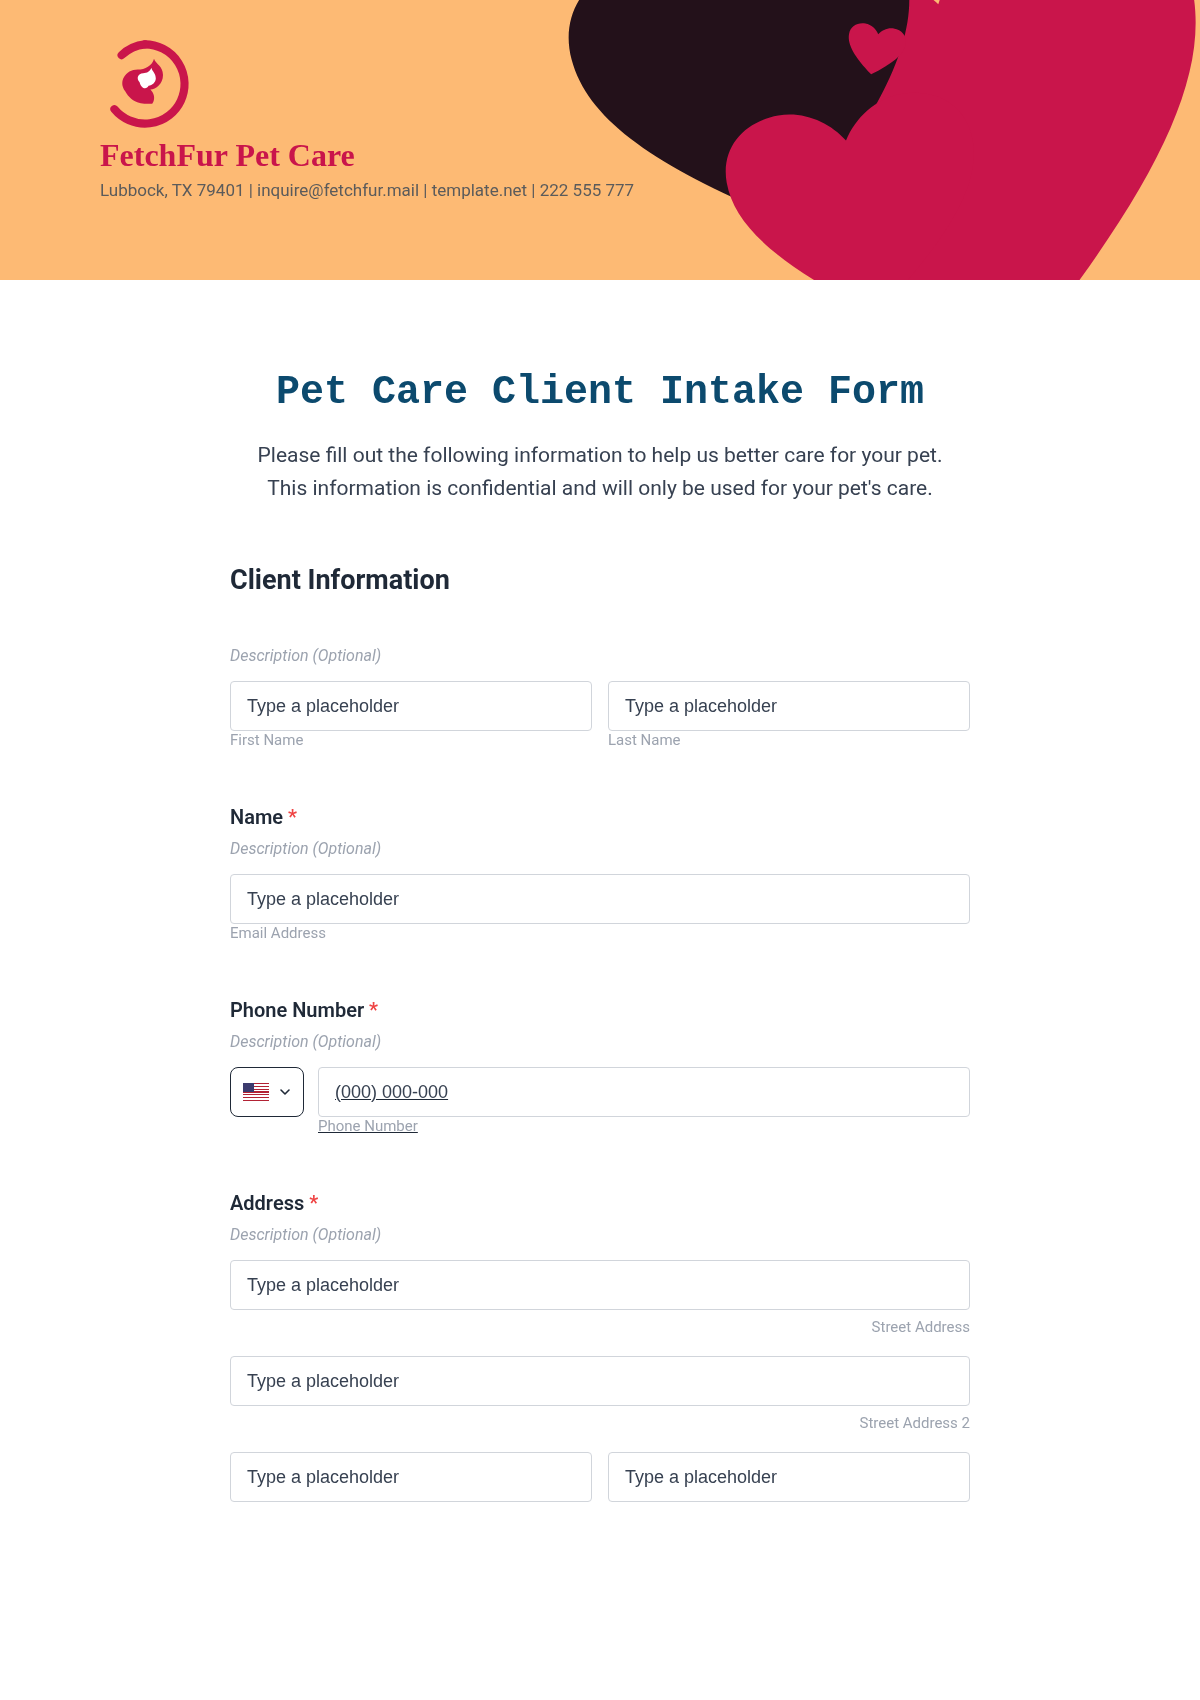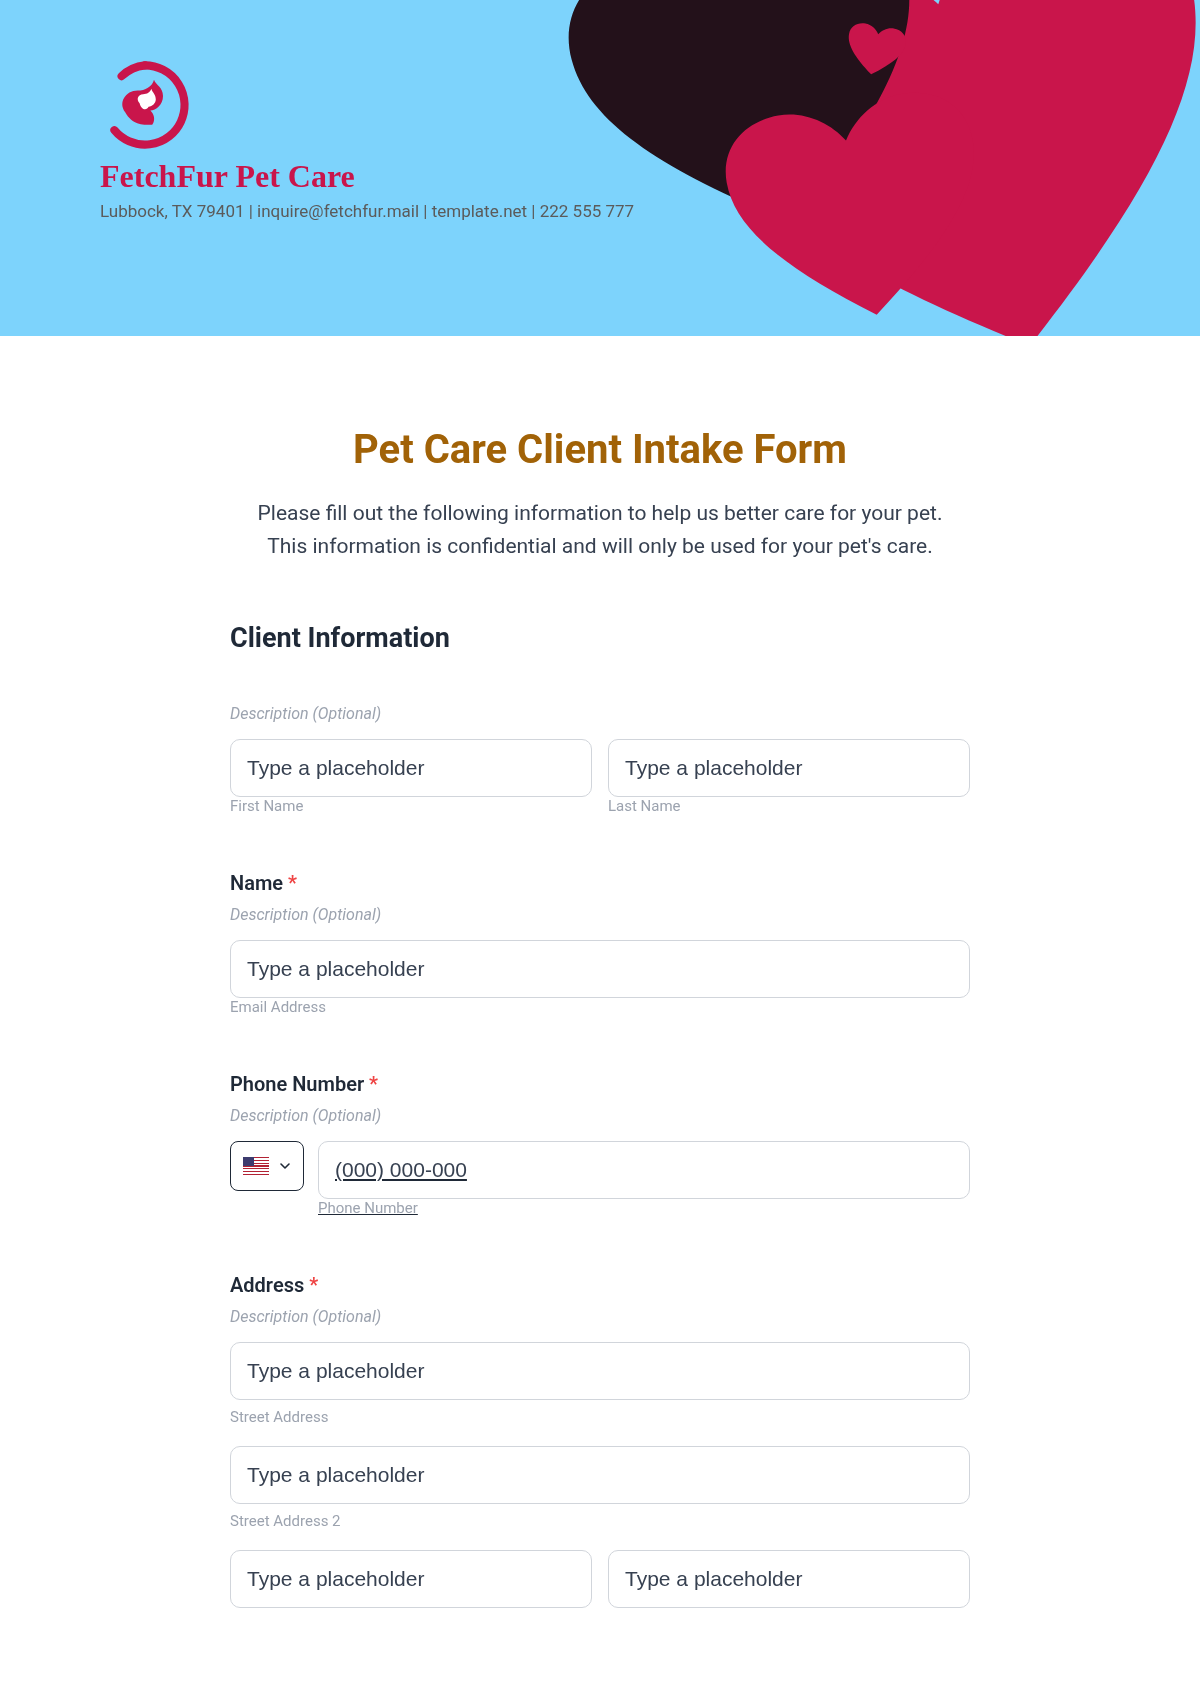--- a/index.html
+++ b/index.html
@@ -3,25 +3,25 @@
 <meta charset="utf-8">
 <style>
   * { box-sizing: border-box; margin: 0; padding: 0; }
   body {
     font-family: -apple-system, BlinkMacSystemFont, "Segoe UI", Roboto, Helvetica, Arial, sans-serif;
     background: #ffffff;
     color: #1f2937;
     width: 1200px;
   }
   .header {
-    background: #7dd3fc;
-    height: 336px;
+    background: #fdba74;
+    height: 280px;
     position: relative;
     overflow: hidden;
-    padding: 60px 100px 30px 100px;
+    padding: 39px 100px 30px 100px;
   }
   .logo-block { position: relative; z-index: 2; }
   .logo-icon {
     width: 90px; height: 90px;
     display: block;
     margin-bottom: 8px;
   }
   .company-name {
     font-family: Georgia, "Times New Roman", serif;
     font-weight: bold;
@@ -40,22 +40,23 @@
   .heart svg { display: block; }
   .content {
     max-width: 920px;
     margin: 0 auto;
     padding: 90px 90px 40px 90px;
   }
   .form-title {
     font-size: 40px;
     font-weight: 700;
     text-align: center;
-    color: #a16207;
+    color: #0c4a6e;
     margin-bottom: 24px;
+    font-family: Liberation Mono, monospace;
   }
   .form-intro {
     font-size: 21px;
     text-align: center;
     color: #374151;
     line-height: 1.55;
     margin-bottom: 60px;
     padding: 0 10px;
   }
   .section-heading {
@@ -75,25 +76,25 @@
   .field-desc {
     font-size: 16px;
     font-style: italic;
     color: #9ca3af;
     margin-bottom: 16px;
   }
   .row { display: flex; gap: 16px; }
   .col { flex: 1; display: flex; flex-direction: column; }
   .input {
     width: 100%;
-    height: 58px;
+    height: 50px;
     border: 1px solid #d1d5db;
-    border-radius: 10px;
+    border-radius: 4px;
     padding: 0 16px;
-    font-size: 21px;
+    font-size: 18px;
     color: #1f2937;
     background: #fff;
     outline: none;
   }
   .input::placeholder { color: #374151; }
   .sublabel {
     font-size: 15px;
     color: #9ca3af;
   }
   .phone-row { display: flex; gap: 14px; align-items: flex-start; }
@@ -132,21 +133,21 @@
     width: 11px; height: 9px;
     background:#3c3b6e;
   }
   .chev {
     width: 12px; height: 12px;
     display: inline-block;
   }
   .chev svg { display:block; }
   .phone-col { flex:1; display:flex; flex-direction:column;text-decoration:underline; }
   .addr-block .input { margin-top: 0; }
-  .addr-block .sub-row { margin-top: 8px; margin-bottom: 20px; }
+  .addr-block .sub-row { margin-top: 8px; margin-bottom: 20px; text-align: right; }
 </style>
 </head>
 <body>
 
 <div class="header">
 
   <div class="heart" style="right:-40px; top:-80px;">
     <svg width="520" height="480" viewBox="0 0 100 90">
       <path d="M50 82 C18 58 2 40 2 22 C2 8 13 0 26 0 C36 0 45 6 50 14 C55 6 64 0 74 0 C87 0 98 8 98 22 C98 40 82 58 50 82 Z" fill="#c9154b"></path>
     </svg>

